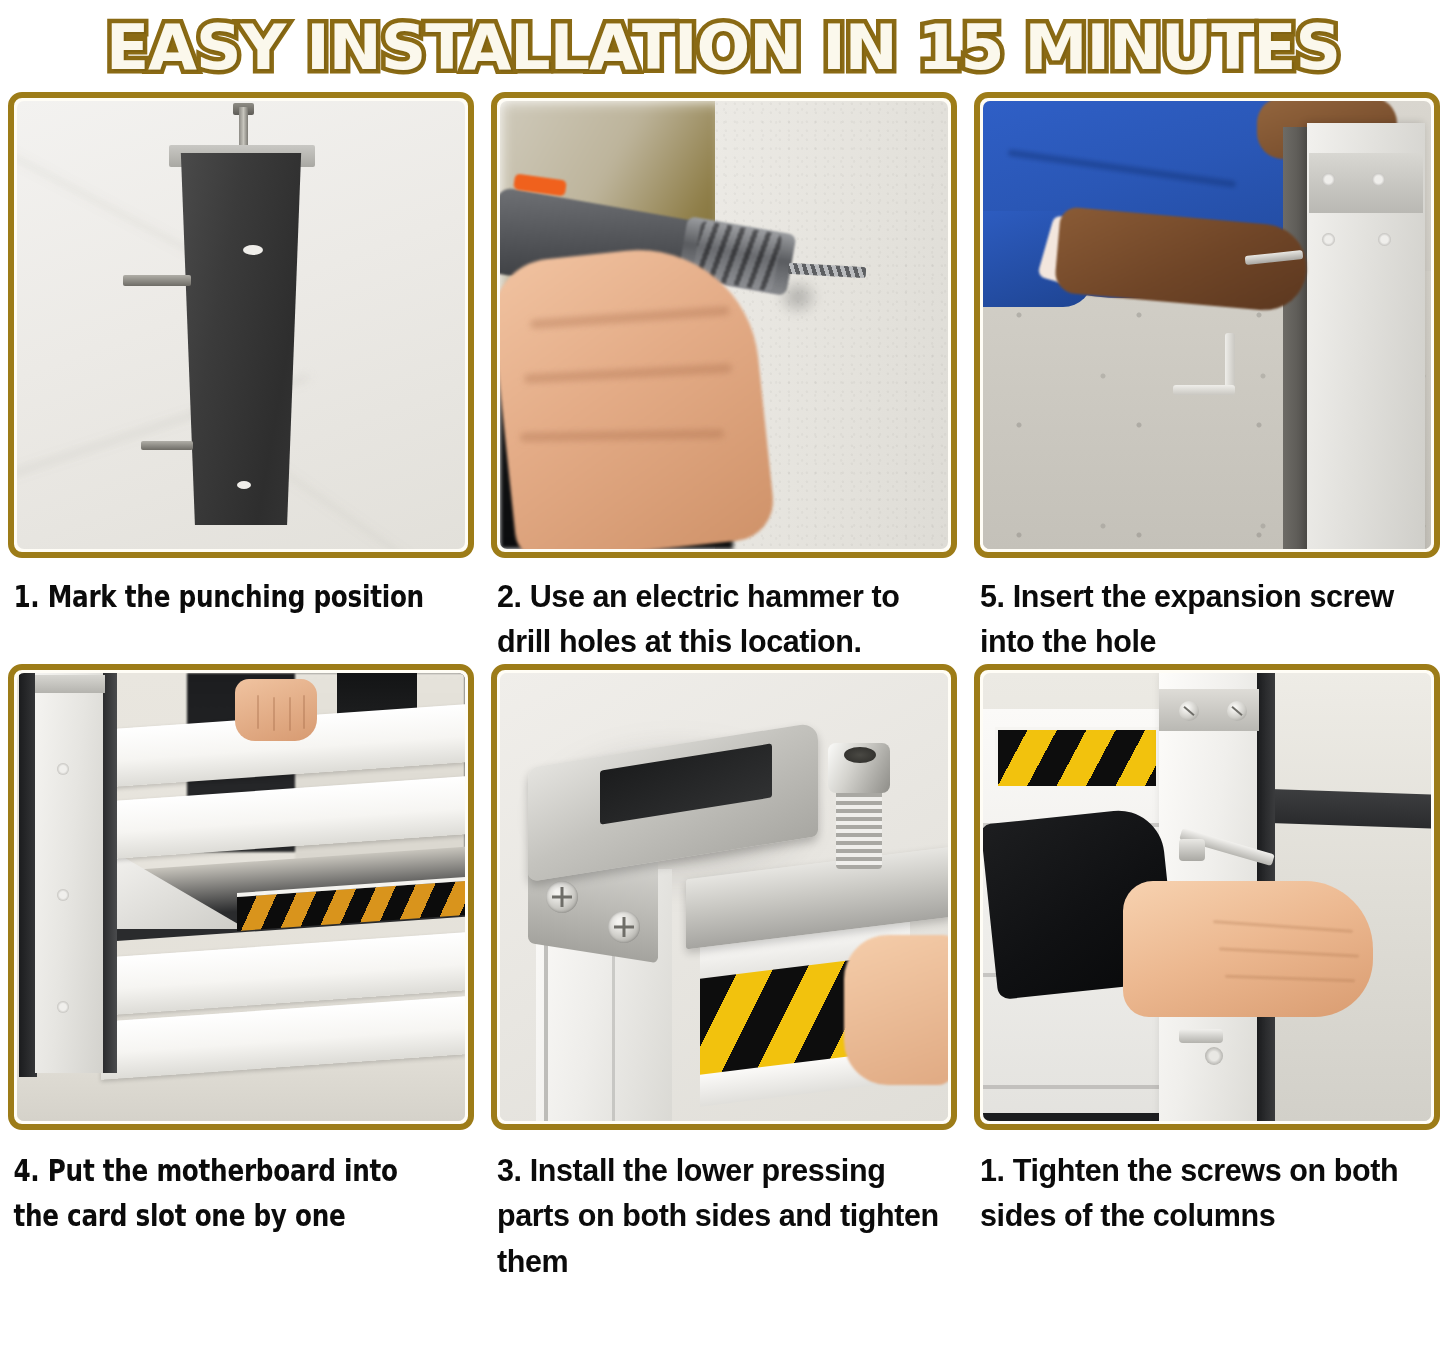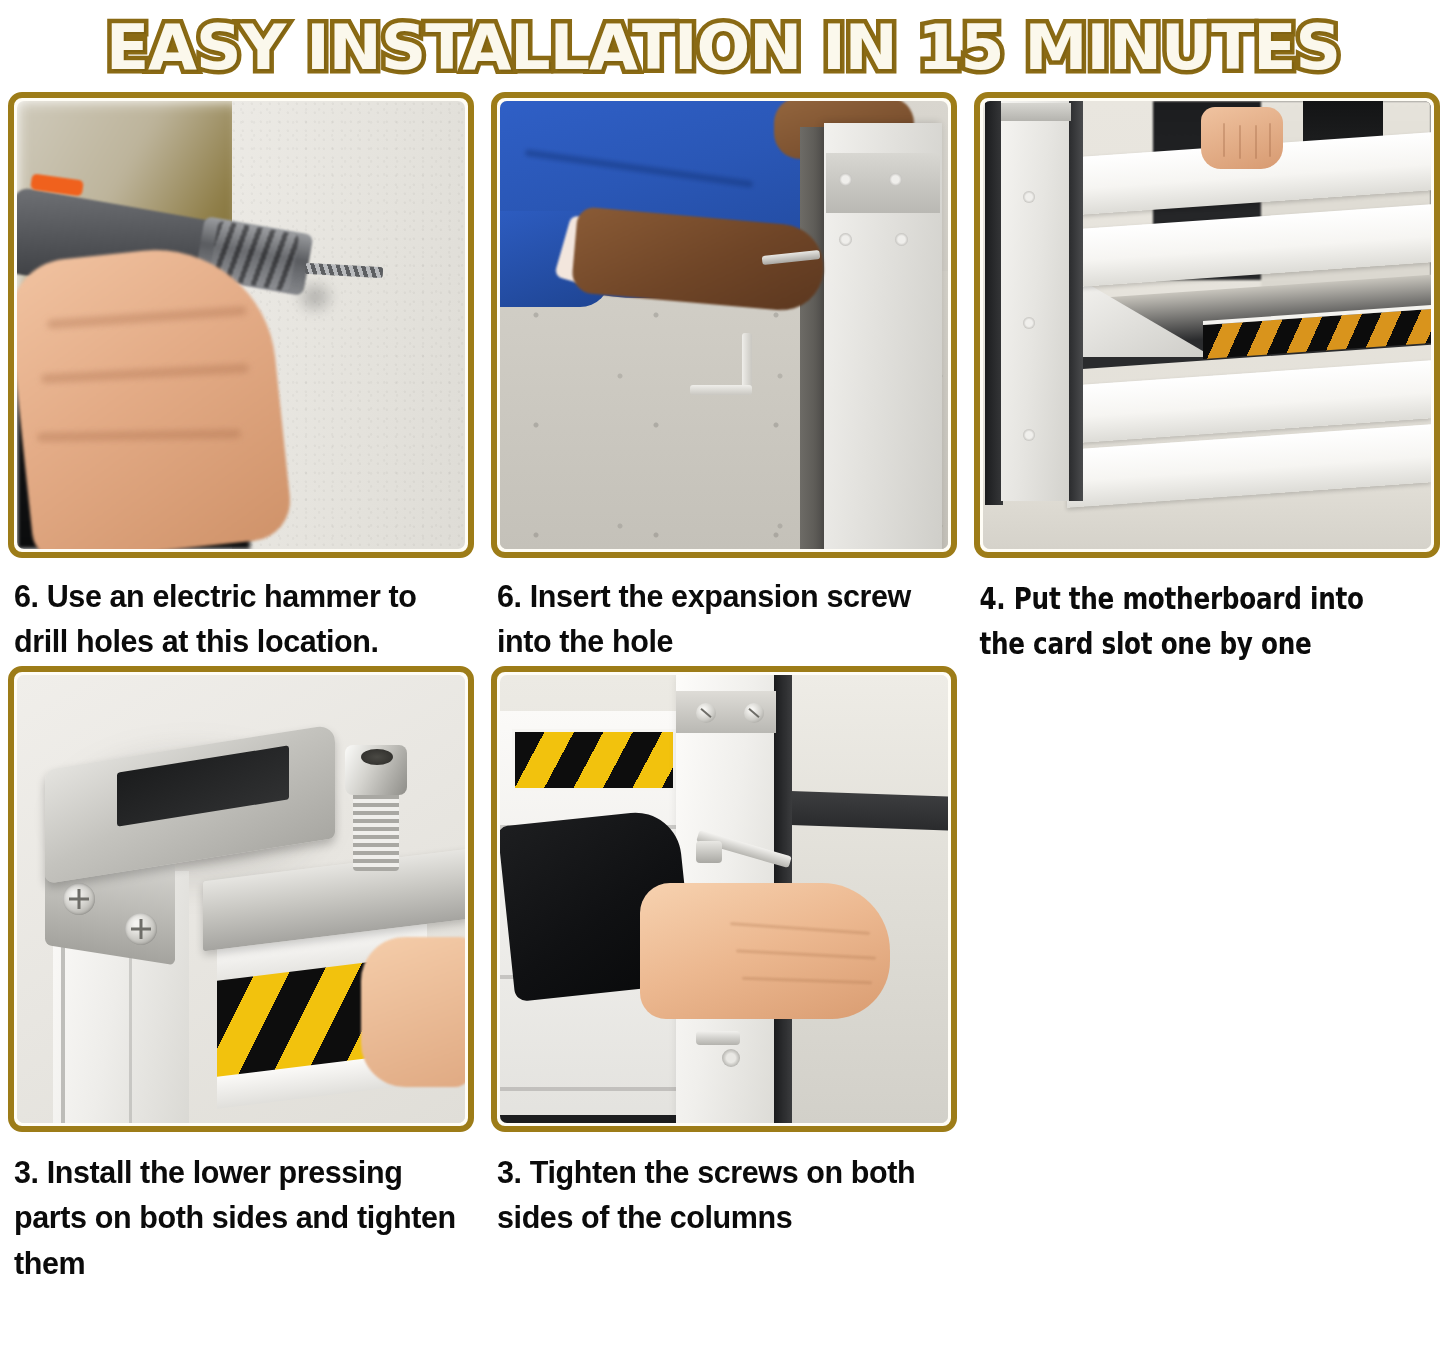--- a/index.html
+++ b/index.html
@@ -353,40 +353,58 @@
 </style>
 </head>
 <body>
 
 <div class="title-bar">
   <div class="title-text">EASY INSTALLATION IN 15 MINUTES</div>
 </div>
 
 <div class="grid">
 
+  <div class="step">
+    <div class="frame">
+      <div class="photo p1">
+        <div class="cloth-a"></div>
+          <div class="cloth-b"></div>
+          <div class="cloth-c"></div>
+        <div class="bolt-head"></div>
+        <div class="bolt-top"></div>
+        <div class="cap"></div>
+        <div class="post"></div>
+        <div class="stud1"></div>
+          <div class="stud2"></div>
+        <div class="hole1"></div>
+          <div class="hole2"></div>
+      </div>
+    </div>
+    <div class="caption condensed">1. Mark the punching position</div>
+  </div>
 
   <div class="step">
     <div class="frame">
       <div class="photo p2">
         <div class="bg-left"></div>
         <div class="wall"></div>
         <div class="bg-dark"></div>
         <div class="drill-body"></div>
         <div class="drill-orange"></div>
         <div class="chuck"></div>
         <div class="chuck-rings"></div>
         <div class="dust"></div>
         <div class="bit"></div>
         <div class="hand"></div>
         <div class="fing f1"></div>
           <div class="fing f2"></div>
           <div class="fing f3"></div>
       </div>
     </div>
-    <div class="caption regular">6. Use an electric hammer to drill holes at this location.</div>
+    <div class="caption regular">2. Use an electric hammer to drill holes at this location.</div>
   </div>
 
   <div class="step">
     <div class="frame">
       <div class="photo p3">
         <div class="floor"></div>
         <div class="shirt"></div>
         <div class="shirt-fold"></div>
         <div class="sleeve"></div>
         <div class="hand-up"></div>
@@ -397,21 +415,21 @@
           <div class="scr s2"></div>
         <div class="scr s3"></div>
           <div class="scr s4"></div>
         <div class="cuff"></div>
         <div class="arm"></div>
         <div class="tool"></div>
         <div class="allen"></div>
         <div class="allen2"></div>
       </div>
     </div>
-    <div class="caption regular">6. Insert the expansion screw into the hole</div>
+    <div class="caption regular">5. Insert the expansion screw into the hole</div>
   </div>
 
   <div class="step row2">
     <div class="frame">
       <div class="photo p4">
         <div class="bg-dark"></div>
         <div class="bg-wall"></div>
         <div class="floor"></div>
         <div class="leg"></div>
         <div class="gap"></div>
@@ -485,16 +503,16 @@
         <div class="wrench2"></div>
         <div class="sleeve"></div>
         <div class="hand"></div>
         <div class="hfing hf1"></div>
           <div class="hfing hf2"></div>
           <div class="hfing hf3"></div>
         <div class="lowscr"></div>
         <div class="lowscr2"></div>
       </div>
     </div>
-    <div class="caption regular">3. Tighten the screws on both sides of the columns</div>
+    <div class="caption regular">1. Tighten the screws on both sides of the columns</div>
   </div>
 
 </div>
 
 </body></html>

